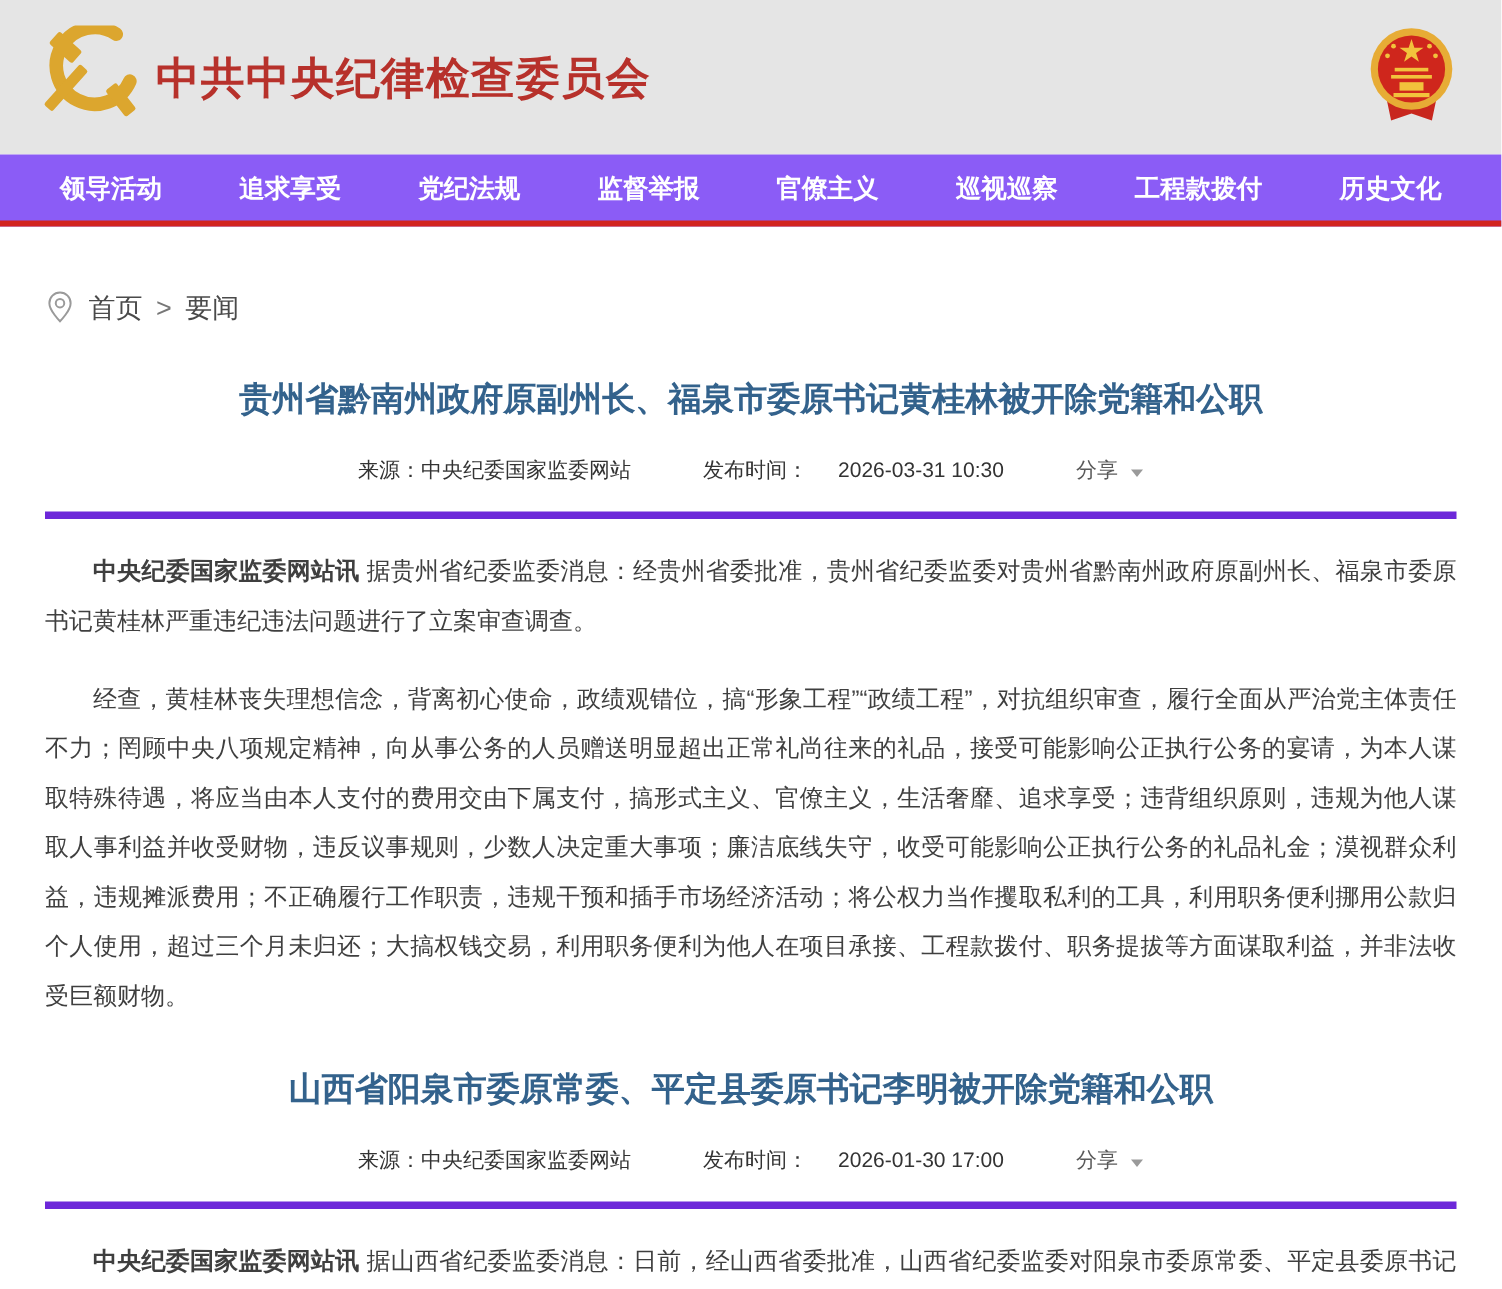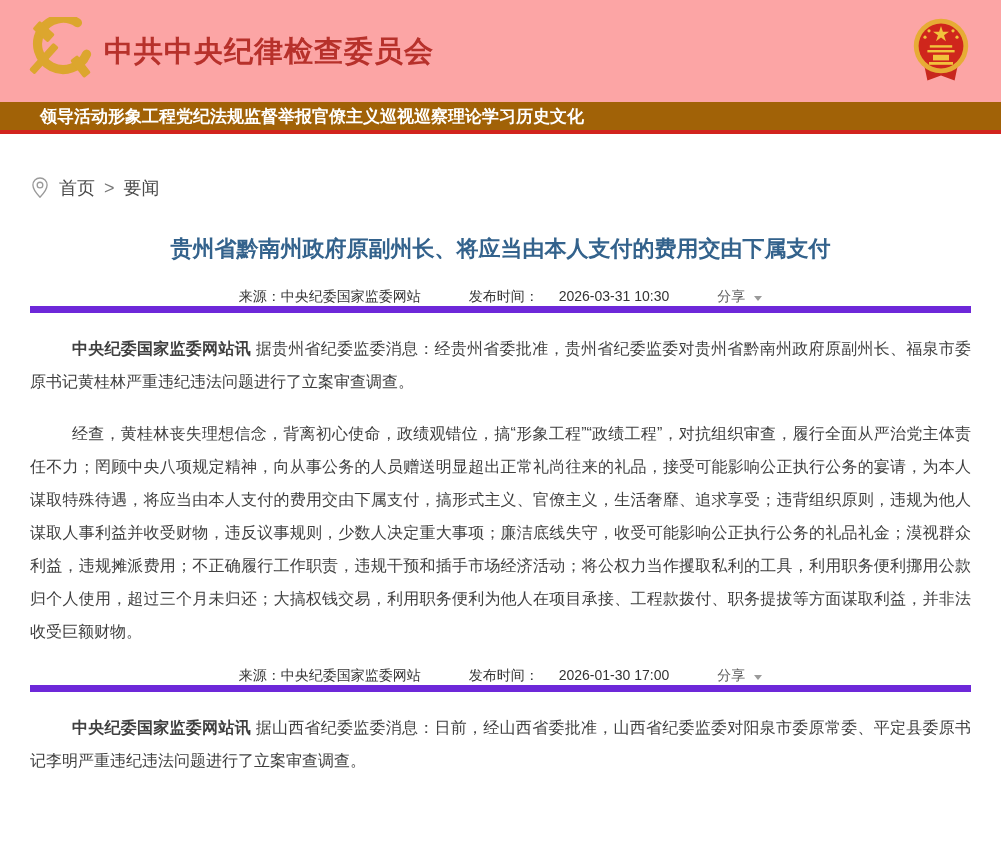--- a/index.html
+++ b/index.html
@@ -9,40 +9,41 @@
     font-family: "Liberation Sans", "DejaVu Sans", sans-serif;
     color: #404040;
   }
 
   
   .top-header {
     display: flex;
     align-items: center;
     justify-content: space-between;
     padding: 16px 28px 14px 28px;
-    background: #fca5a5;
+    background: #e5e5e5;
   }
   .org { display: flex; align-items: center; gap: 10px; }
   .org-name {
     font-size: 29px;
     font-weight: bold;
     color: #b7312b;
     letter-spacing: 1px;
     white-space: nowrap;
   }
   .emblem { flex: 0 0 auto; }
 
   
   .nav {
-    background: #a16207;
+    background: #8b5cf6;
     border-bottom: 4px solid #d2241e;
     display: flex;
+    justify-content: space-between;
     align-items: center;
     padding: 0 40px;
-    height: 32px;
+    height: 48px;
   }
   .nav-item {
     color: #ffffff;
     font-size: 17px;
     font-weight: bold;
     text-decoration: none;
     cursor: pointer;
     white-space: nowrap;
   }
 
@@ -69,22 +70,22 @@
     margin: 30px 0 24px 0;
     line-height: 30px;
   }
   .meta {
     display: flex;
     justify-content: center;
     align-items: center;
     gap: 48px;
     font-size: 14px;
     color: #333;
-    padding-bottom: 0;
-    border-bottom: 7px solid #6d28d9;
+    padding-bottom: 18px;
+    border-bottom: 5px solid #6d28d9;
   }
   .meta-time { display: flex; gap: 20px; }
   .share {
     color: #5a5a5a;
     display: flex;
     align-items: center;
     gap: 9px;
     cursor: pointer;
   }
   .caret-down {
@@ -95,21 +96,21 @@
     margin-top: 2px;
   }
   .para {
     font-size: 16px;
     line-height: 33px;
     text-align: justify;
     text-indent: 2em;
     margin: 19px 0;
     color: #3f3f3f;
   }
-  .para .lead { font-weight: bold; margin-left: 10px; }
+  .para .lead { font-weight: bold; }
 </style>
 </head>
 <body>
 
 <div class="top-header">
   <div class="org">
     <span class="emblem">
       <svg width="66" height="66" viewBox="0 0 80 80">
         <path d="M60 7 A31 31 0 1 0 71 45" fill="none" stroke="#dca62e" stroke-width="11" stroke-linecap="round"></path>
         <rect x="58" y="47" width="11" height="27" rx="2" transform="rotate(-38 63 60)" fill="#dca62e"></rect>
@@ -134,61 +135,62 @@
         <rect x="23" y="42" width="34" height="3" fill="#f2c23c"></rect>
         <rect x="30" y="48" width="20" height="7" fill="#f2c23c"></rect>
         <rect x="25" y="57" width="30" height="3.5" fill="#f2c23c"></rect>
       </svg>
     </span>
   </div>
 </div>
 
 <div class="nav">
   <a class="nav-item">领导活动</a>
-  <a class="nav-item">形象工程</a>
+  <a class="nav-item">追求享受</a>
   <a class="nav-item">党纪法规</a>
   <a class="nav-item">监督举报</a>
   <a class="nav-item">官僚主义</a>
   <a class="nav-item">巡视巡察</a>
-  <a class="nav-item">理论学习</a>
+  <a class="nav-item">工程款拨付</a>
   <a class="nav-item">历史文化</a>
 </div>
 
 <div class="breadcrumb">
   <span style="display:inline-flex;">
     <svg width="20" height="24" viewBox="0 0 24 28">
       <path d="M12 2 C7.2 2 3.5 5.8 3.5 10.5 C3.5 16.5 12 25 12 25 C12 25 20.5 16.5 20.5 10.5 C20.5 5.8 16.8 2 12 2 Z" fill="none" stroke="#9a9a9a" stroke-width="1.6"></path>
       <circle cx="12" cy="10.5" r="3.4" fill="none" stroke="#9a9a9a" stroke-width="1.6"></circle>
     </svg>
   </span>
   <span class="crumb">首页</span>
   <span class="crumb-sep">&gt;</span>
   <span class="crumb">要闻</span>
 </div>
 
 <div class="content">
 
   <div class="article">
-    <h1 class="article-title">贵州省黔南州政府原副州长、将应当由本人支付的费用交由下属支付</h1>
+    <h1 class="article-title">贵州省黔南州政府原副州长、福泉市委原书记黄桂林被开除党籍和公职</h1>
     <div class="meta">
       <span>来源：中央纪委国家监委网站</span>
       <span class="meta-time">
         <span>发布时间：</span>
         <span>2026-03-31 10:30</span>
       </span>
       <span class="share">
         <span>分享</span>
         <span class="caret-down"></span>
       </span>
     </div>
     <p class="para"><span class="lead">中央纪委国家监委网站讯</span><span> 据贵州省纪委监委消息：经贵州省委批准，贵州省纪委监委对贵州省黔南州政府原副州长、福泉市委原书记黄桂林严重违纪违法问题进行了立案审查调查。</span></p>
     <p class="para"><span class="lead"></span><span>经查，黄桂林丧失理想信念，背离初心使命，政绩观错位，搞“形象工程”“政绩工程”，对抗组织审查，履行全面从严治党主体责任不力；罔顾中央八项规定精神，向从事公务的人员赠送明显超出正常礼尚往来的礼品，接受可能影响公正执行公务的宴请，为本人谋取特殊待遇，将应当由本人支付的费用交由下属支付，搞形式主义、官僚主义，生活奢靡、追求享受；违背组织原则，违规为他人谋取人事利益并收受财物，违反议事规则，少数人决定重大事项；廉洁底线失守，收受可能影响公正执行公务的礼品礼金；漠视群众利益，违规摊派费用；不正确履行工作职责，违规干预和插手市场经济活动；将公权力当作攫取私利的工具，利用职务便利挪用公款归个人使用，超过三个月未归还；大搞权钱交易，利用职务便利为他人在项目承接、工程款拨付、职务提拔等方面谋取利益，并非法收受巨额财物。</span></p>
   </div>
 
   <div class="article">
+    <h1 class="article-title">山西省阳泉市委原常委、平定县委原书记李明被开除党籍和公职</h1>
     <div class="meta">
       <span>来源：中央纪委国家监委网站</span>
       <span class="meta-time">
         <span>发布时间：</span>
         <span>2026-01-30 17:00</span>
       </span>
       <span class="share">
         <span>分享</span>
         <span class="caret-down"></span>
       </span>

